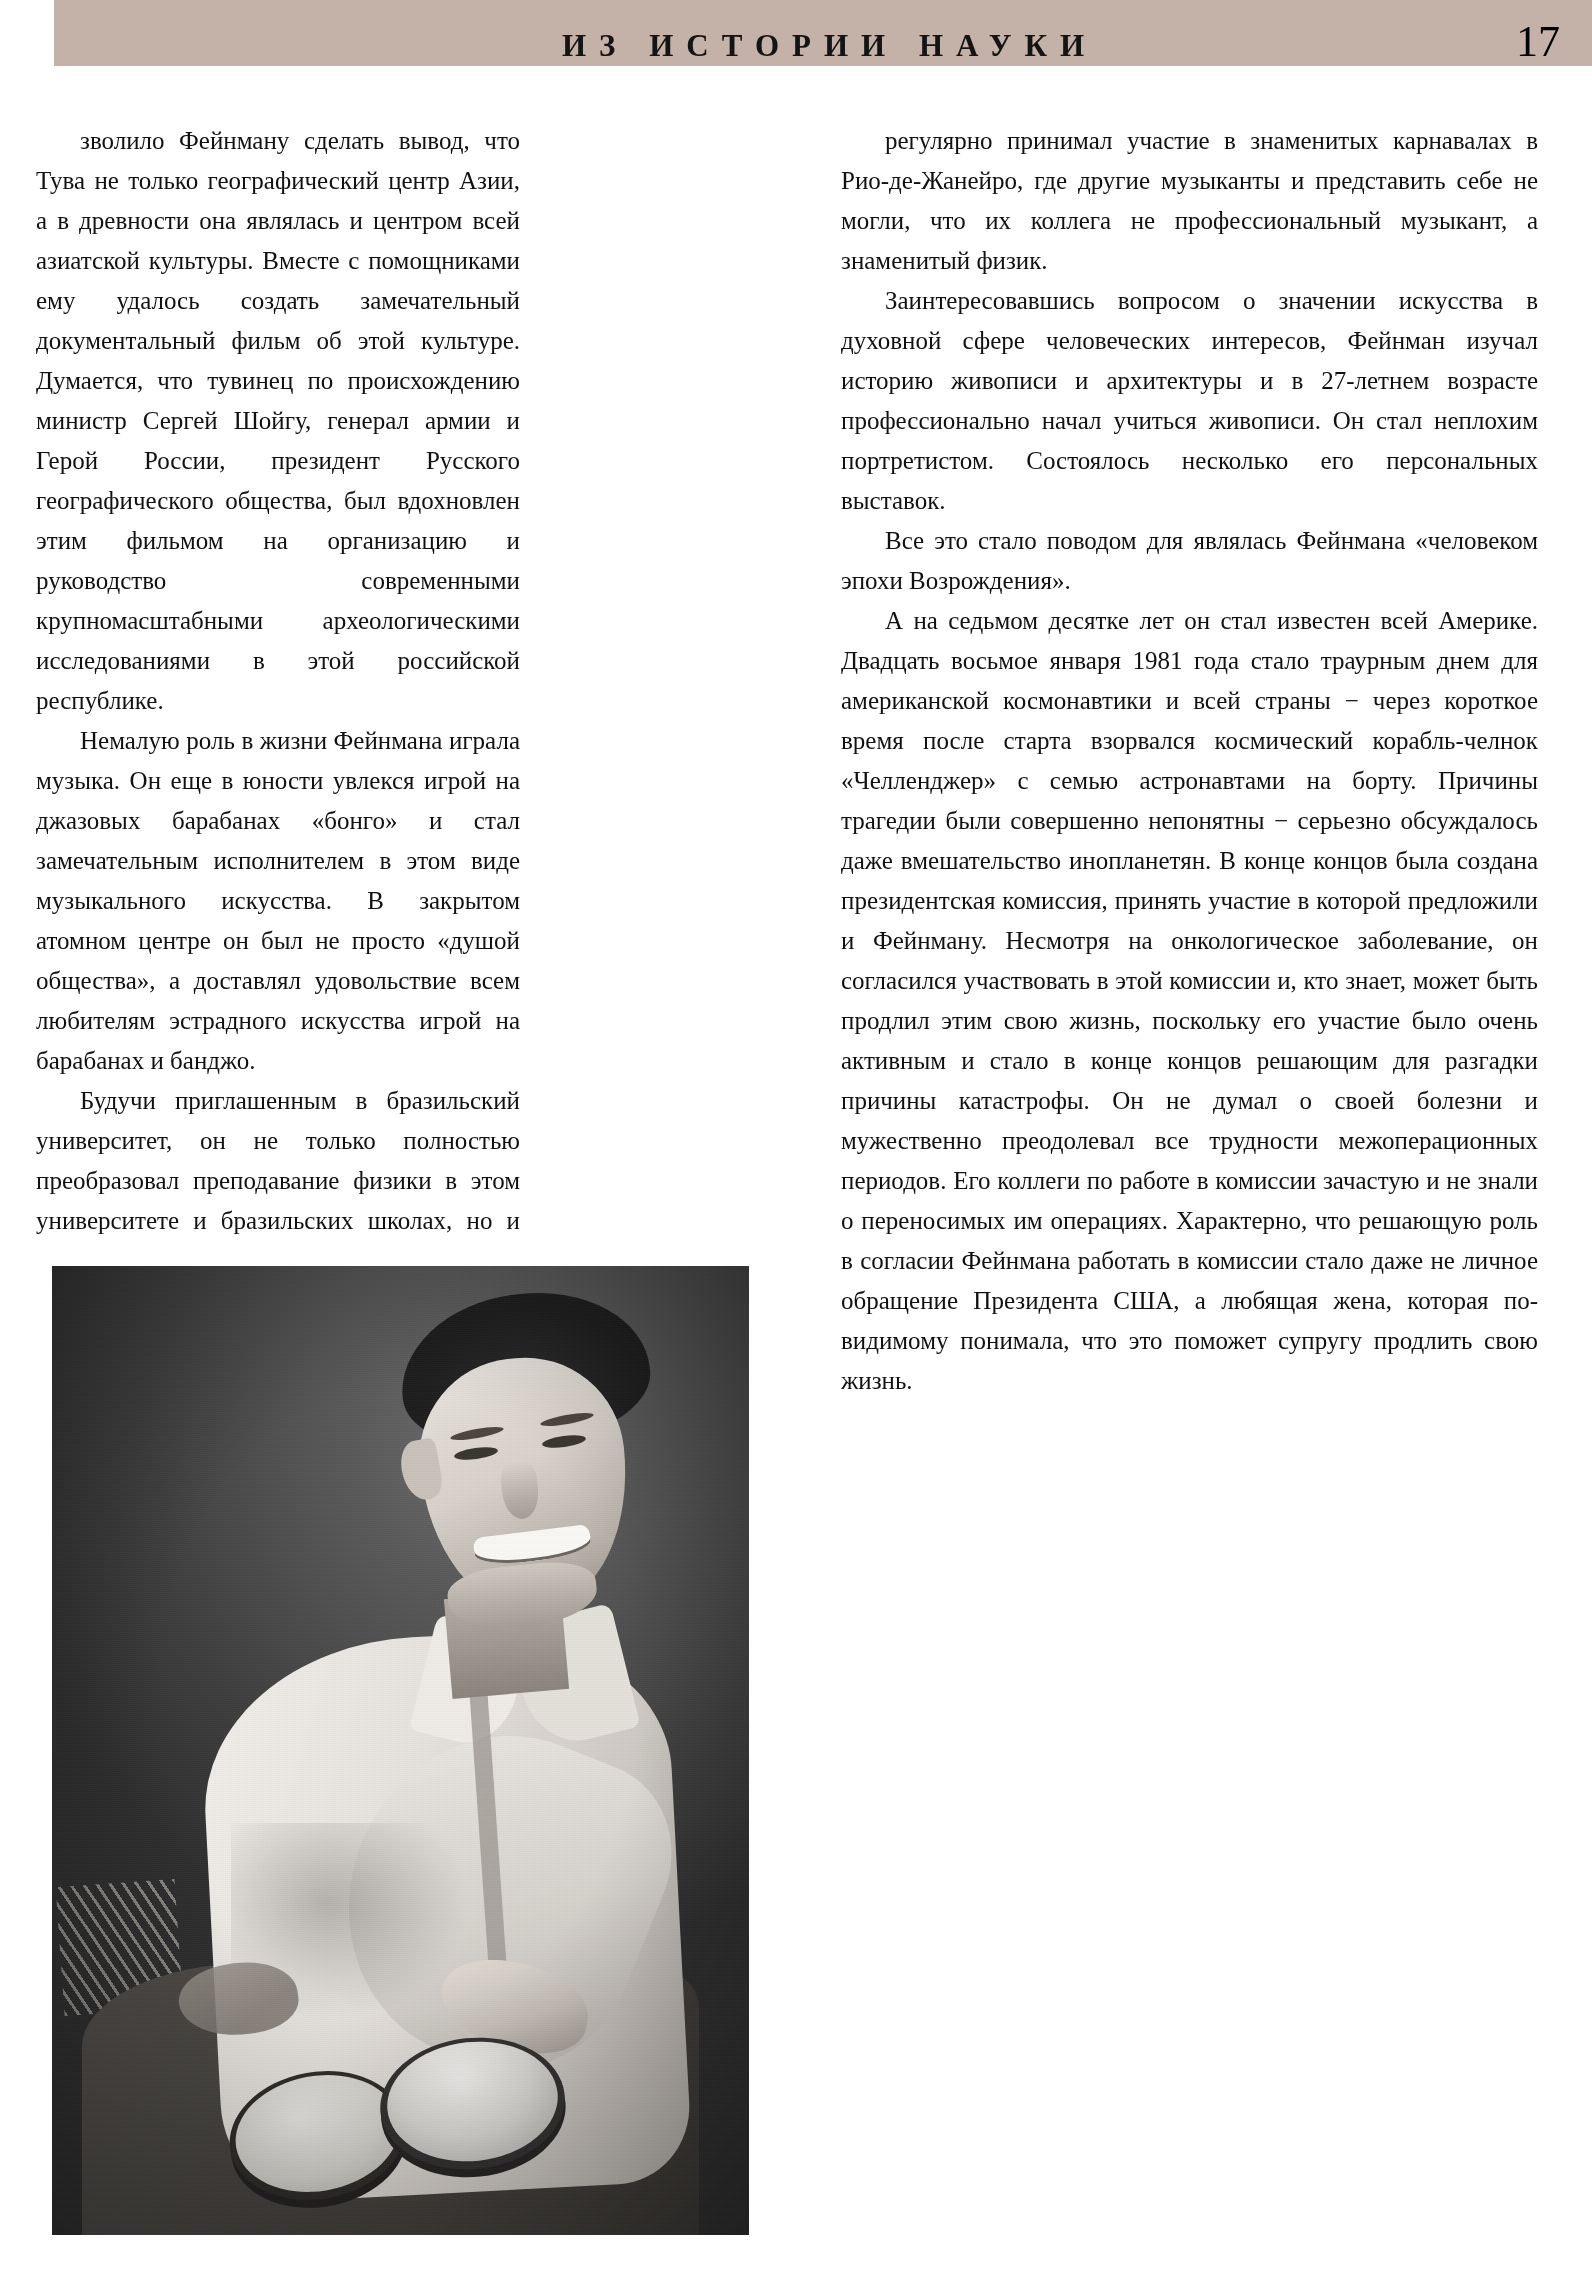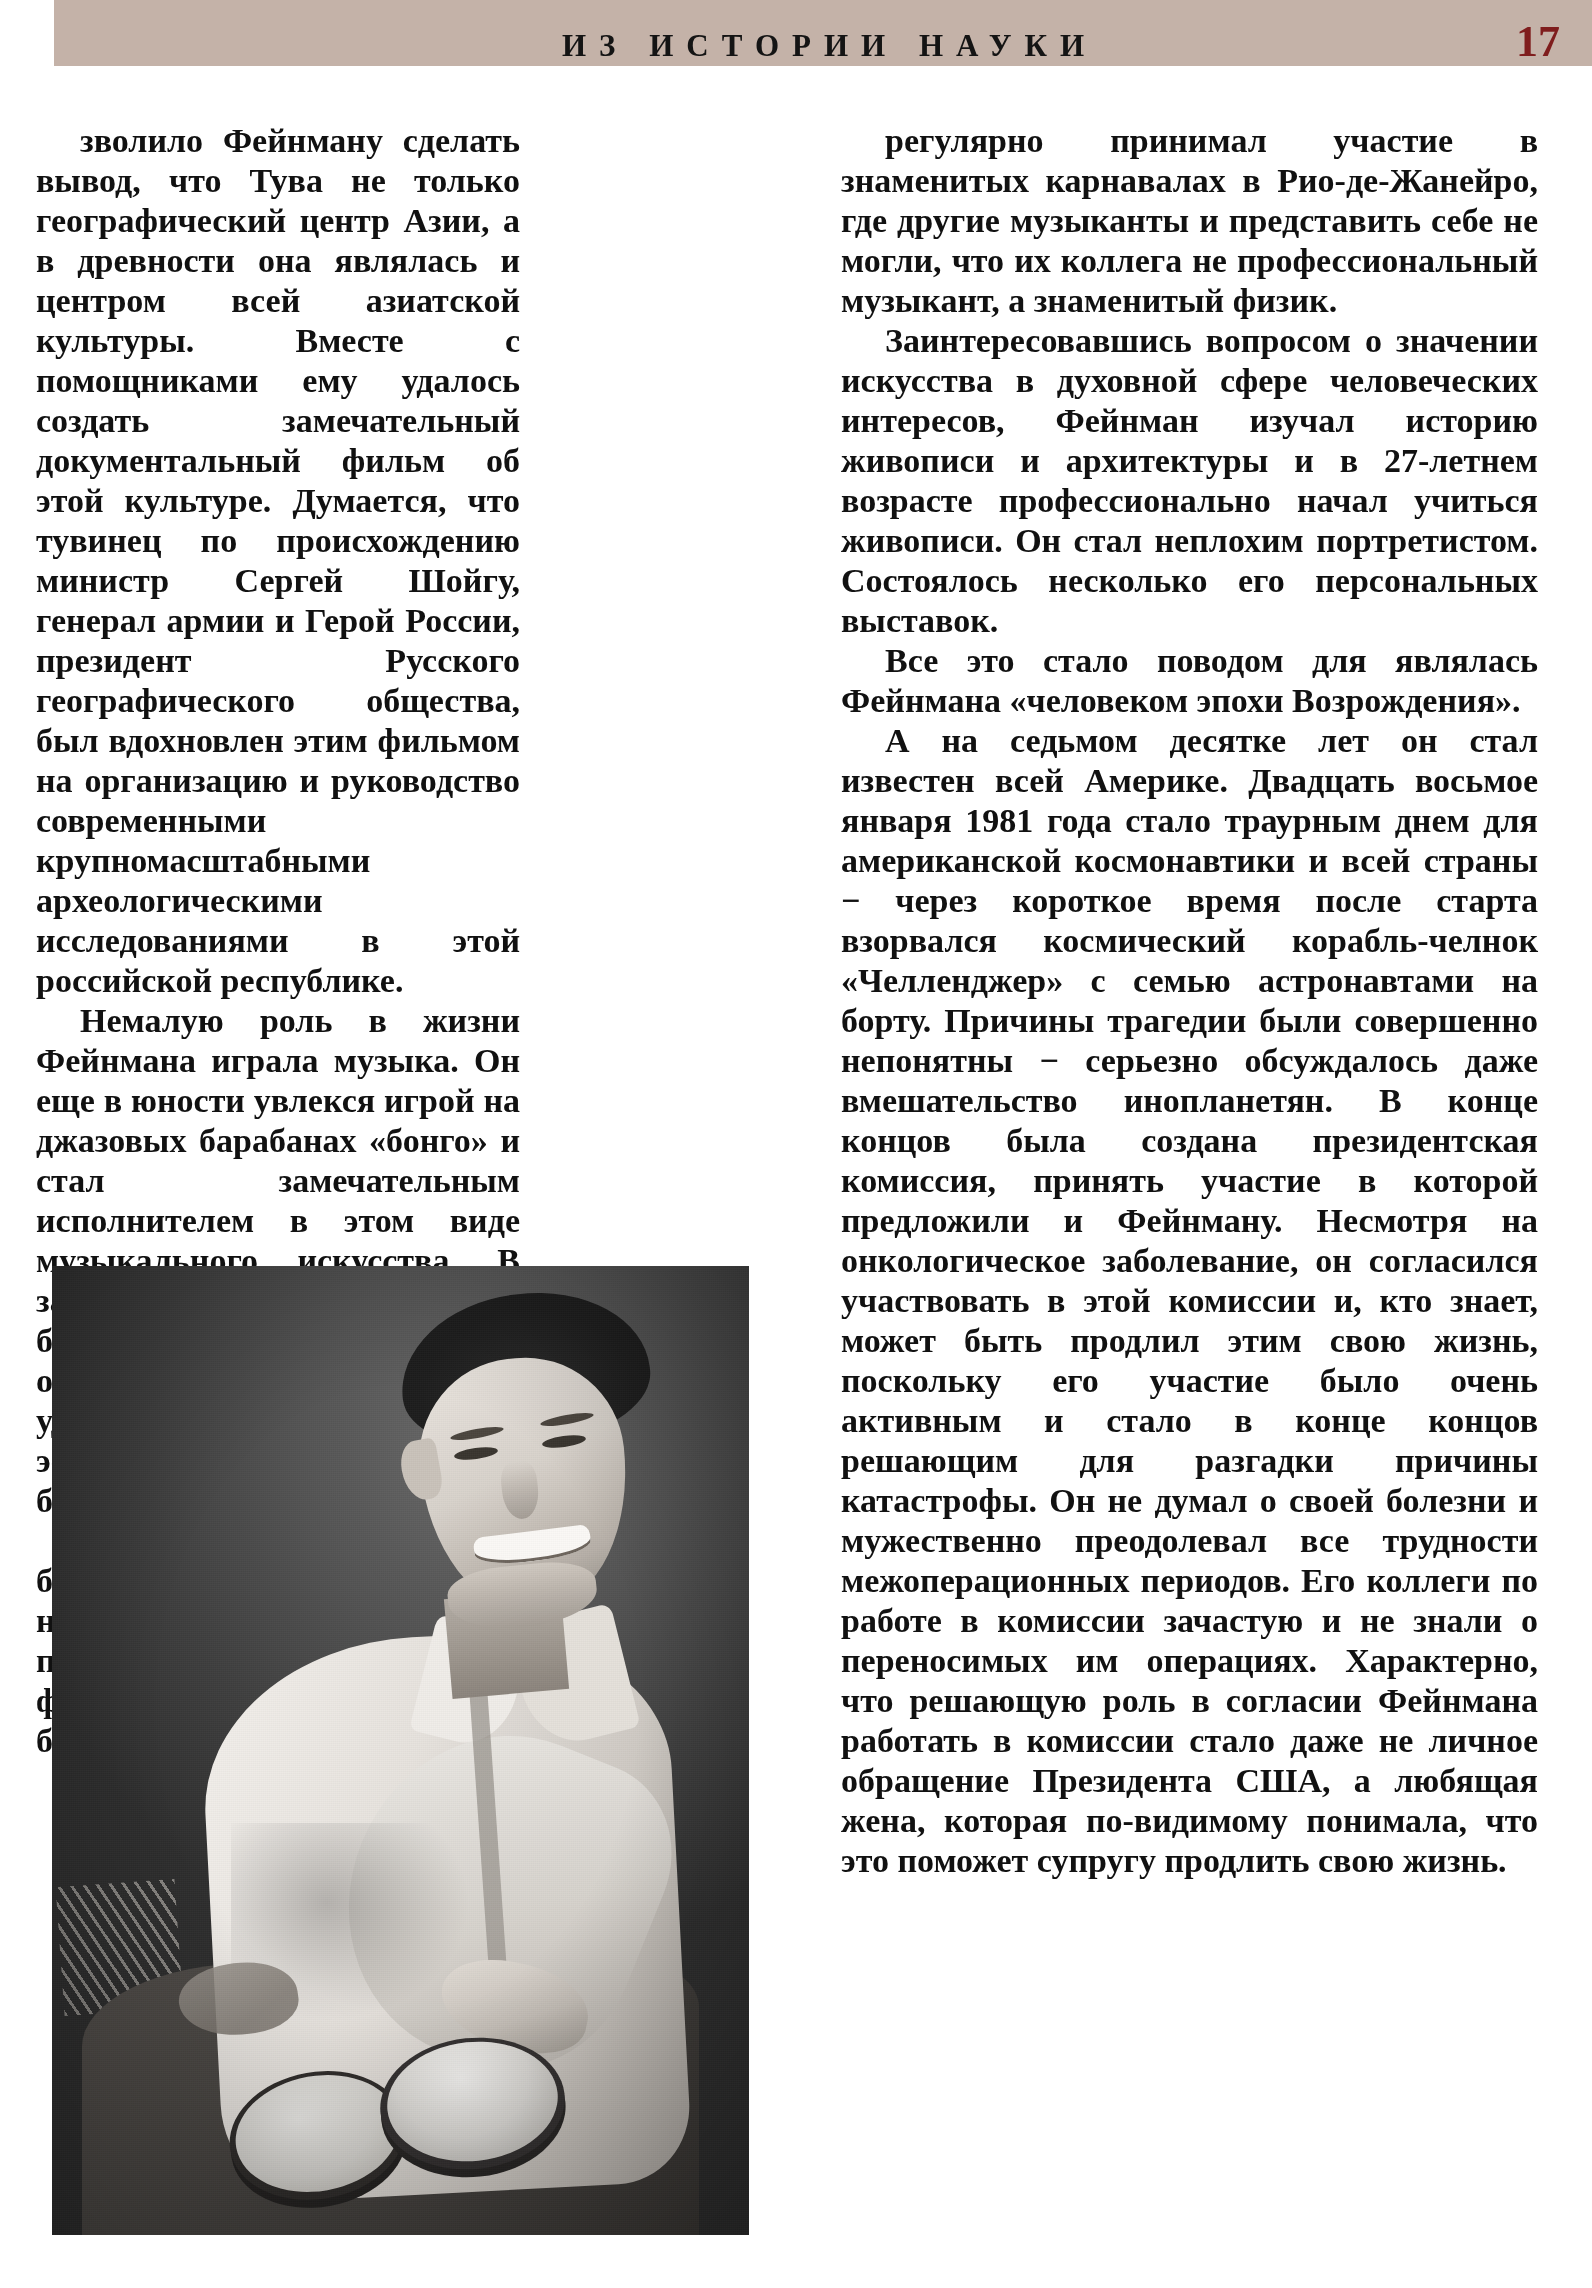--- a/index.html
+++ b/index.html
@@ -36,37 +36,36 @@
     letter-spacing: 13px;
     text-indent: 13px;
     color: #141414;
     font-family: "Liberation Serif", "DejaVu Serif", serif;
   }
   .header-pageno {
     position: absolute;
     right: 32px;
     top: 20px;
     font-size: 44px;
-    font-weight: bold;
-    color: #7f1d1d;
+    font-weight: normal;
+    color: #000000;
     line-height: 1;
     font-family: "Liberation Serif", "DejaVu Serif", serif;
   }
 
   
   .col {
     position: absolute;
     top: 121px;
-    font-size: 34px;
+    font-size: 25px;
     line-height: 40px;
     text-align: justify;
     text-justify: inter-word;
     hyphens: manual;
     color: #111111;
-    font-weight: bold;
   }
   .col-left {
     left: 36px;
     width: 484px;
   }
   .col-right {
     left: 841px;
     width: 697px;
     height: 2167px;
   }

